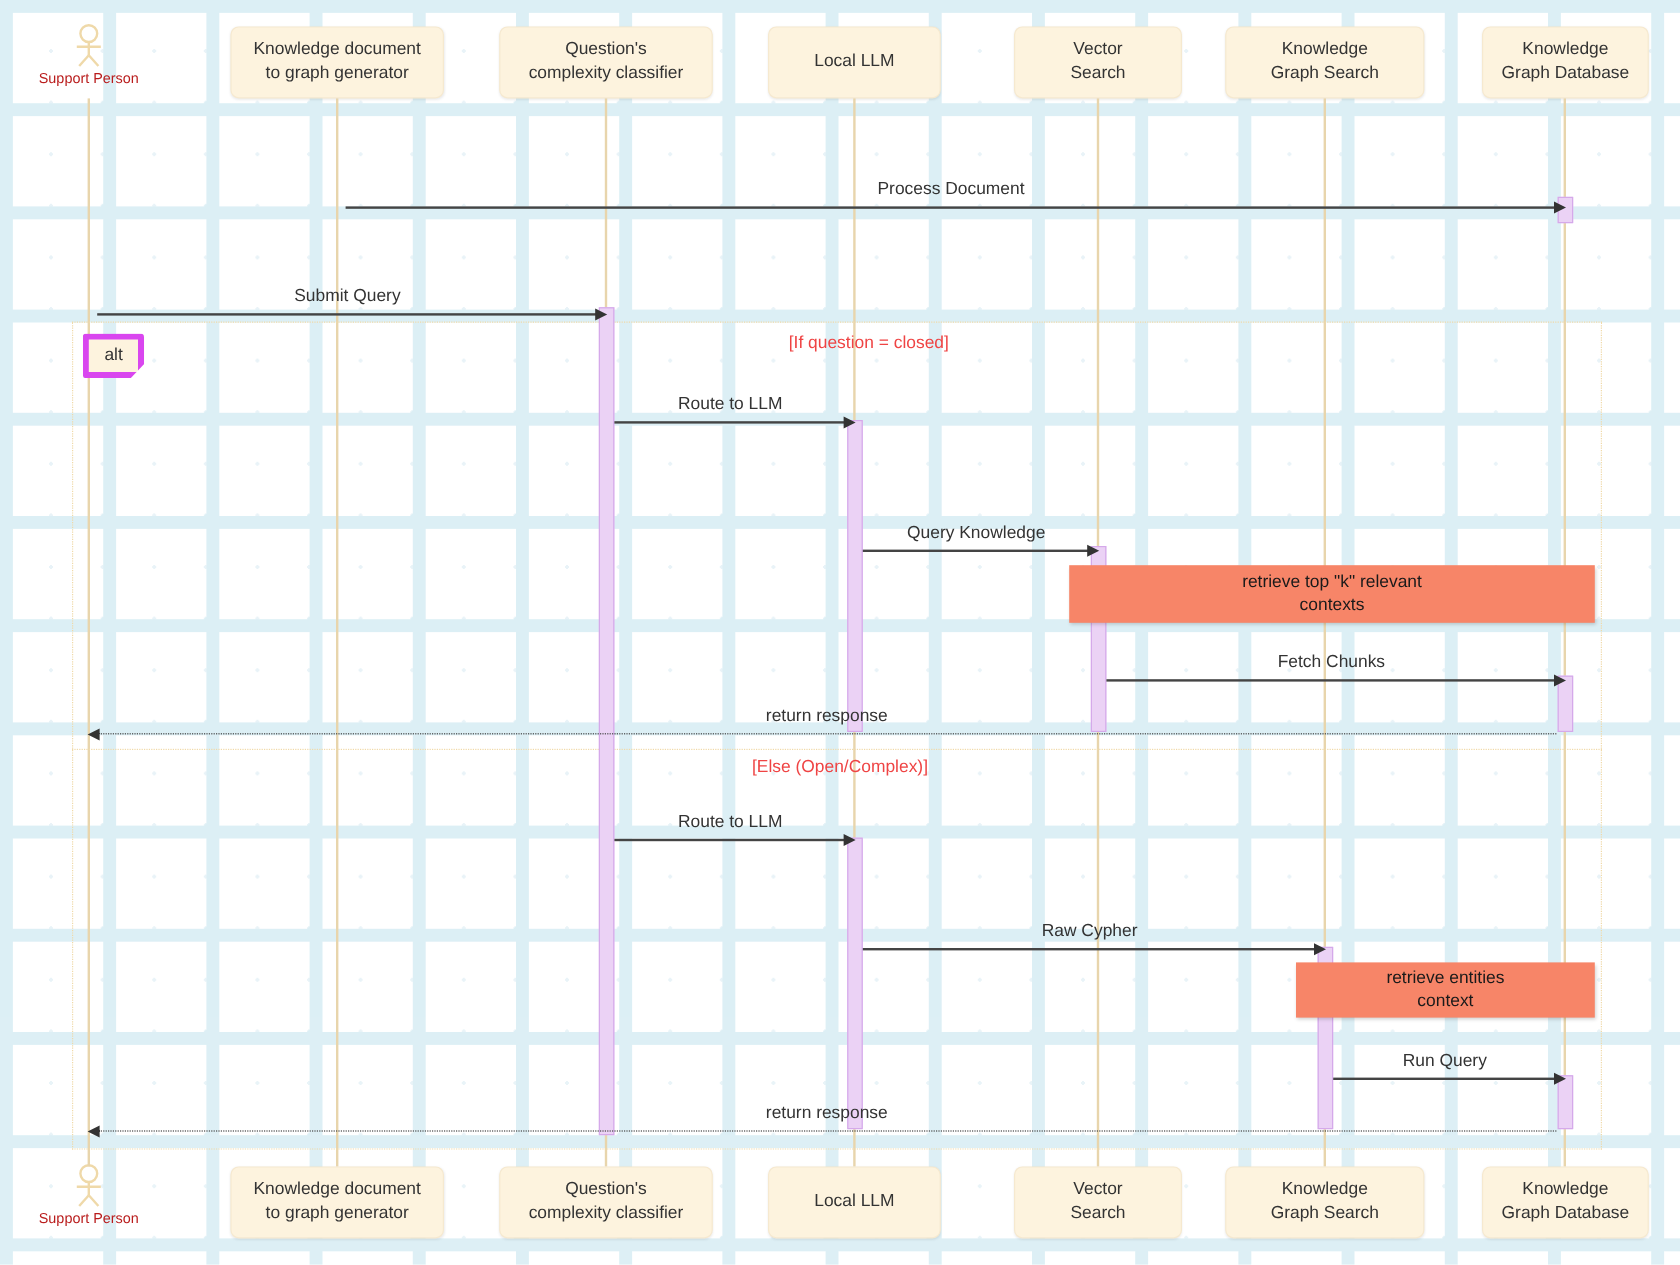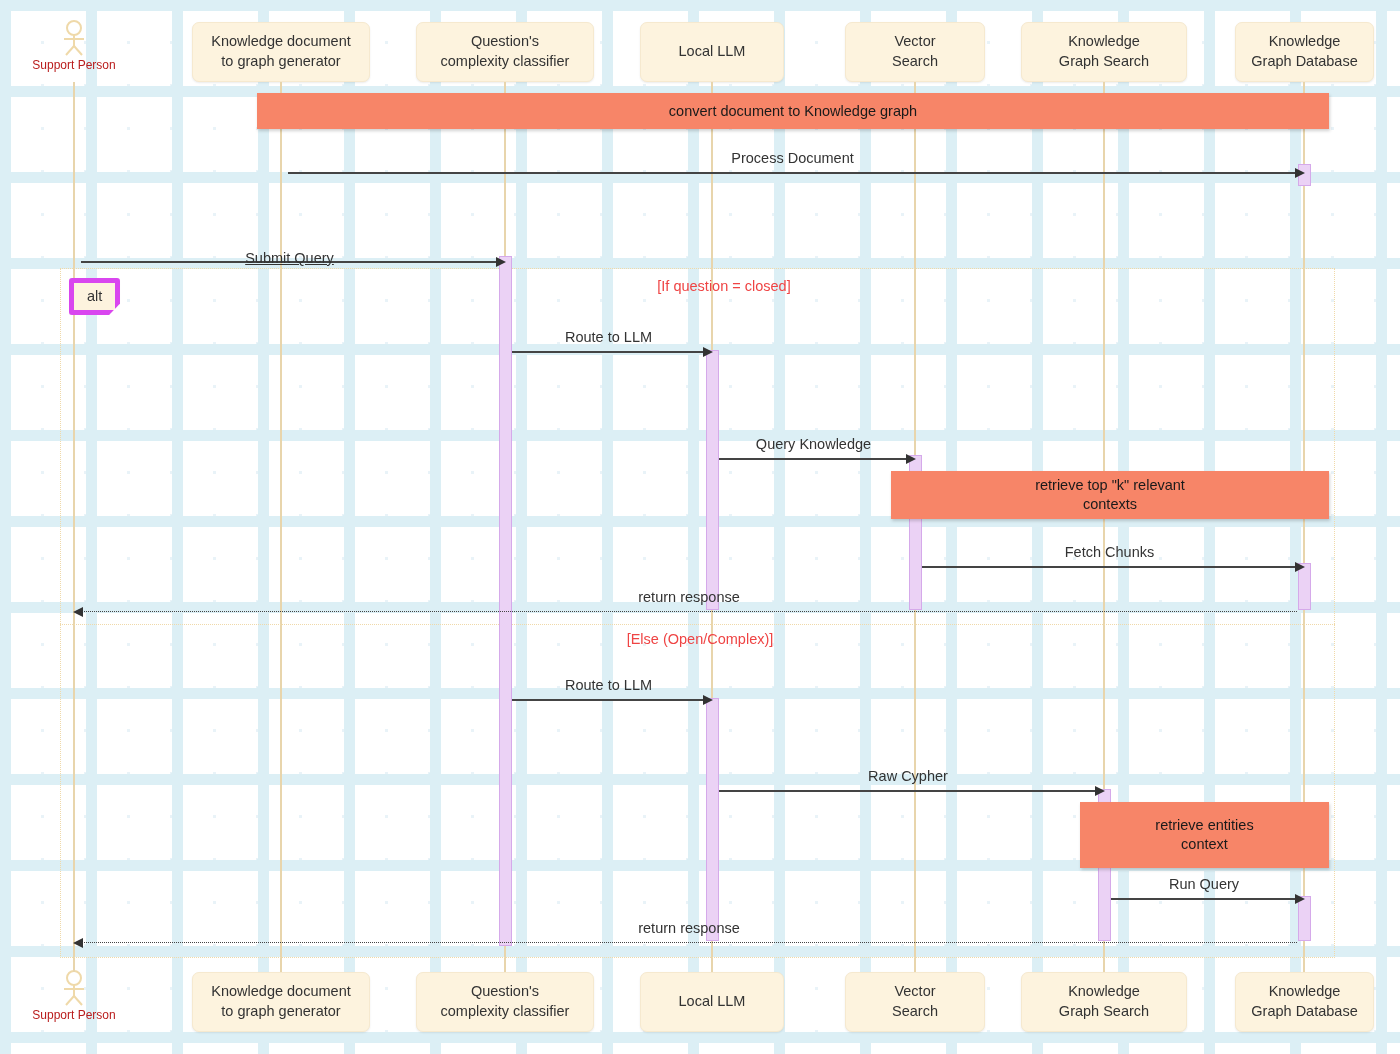--- a/index.html
+++ b/index.html
@@ -212,21 +212,21 @@
     <div class="act" style="left: 908.5px; top: 455px; height: 155px;"></div>
     <div class="act" style="left: 1297.5px; top: 563px; height: 47px;"></div>
     <div class="act" style="left: 705.5px; top: 698px; height: 243px;"></div>
     <div class="act" style="left: 1097.5px; top: 789px; height: 152px;"></div>
     <div class="act" style="left: 1297.5px; top: 896px; height: 45px;"></div>
     <div class="msg" style="left: 288px; top: 172px; width: 1009px;"></div>
     <div class="arrowR" style="left: 1295px; top: 167.5px;"></div>
     <div class="mlabel" style="left: 792.5px; top: 150px;">Process Document</div>
     <div class="msg" style="left: 81px; top: 261px; width: 417px;"></div>
     <div class="arrowR" style="left: 496px; top: 256.5px;"></div>
-    <div class="mlabel" style="left: 289.5px; top: 250px; text-decoration: underline;">Submit Query</div>
+    <div class="mlabel" style="left: 289.5px; top: 239px;">Submit Query</div>
     <div class="msg" style="left: 512px; top: 351px; width: 193px;"></div>
     <div class="arrowR" style="left: 703px; top: 346.5px;"></div>
     <div class="mlabel" style="left: 608.5px; top: 329px;">Route to LLM</div>
     <div class="msg" style="left: 719px; top: 458px; width: 189px;"></div>
     <div class="arrowR" style="left: 906px; top: 453.5px;"></div>
     <div class="mlabel" style="left: 813.5px; top: 436px;">Query Knowledge</div>
     <div class="msg" style="left: 922px; top: 566px; width: 375px;"></div>
     <div class="arrowR" style="left: 1295px; top: 561.5px;"></div>
     <div class="mlabel" style="left: 1109.5px; top: 544px;">Fetch Chunks</div>
     <div class="msg dashed" style="left: 81px; top: 611px; width: 1216px;"></div>
@@ -237,18 +237,17 @@
     <div class="mlabel" style="left: 608.5px; top: 677px;">Route to LLM</div>
     <div class="msg" style="left: 719px; top: 790px; width: 378px;"></div>
     <div class="arrowR" style="left: 1095px; top: 785.5px;"></div>
     <div class="mlabel" style="left: 908px; top: 768px;">Raw Cypher</div>
     <div class="msg" style="left: 1111px; top: 898px; width: 186px;"></div>
     <div class="arrowR" style="left: 1295px; top: 893.5px;"></div>
     <div class="mlabel" style="left: 1204px; top: 876px;">Run Query</div>
     <div class="msg dashed" style="left: 81px; top: 942px; width: 1216px;"></div>
     <div class="arrowL" style="left: 73px; top: 937.5px;"></div>
     <div class="mlabel" style="left: 689px; top: 920px;">return response</div>
-    <div class="abox" style="left: 257px; top: 93px; width: 1072px; height: 36px;">convert document to Knowledge graph</div>
     <div class="abox" style="left: 891px; top: 471px; width: 438px; height: 48px;">retrieve top "k" relevant
 contexts</div>
-    <div class="abox" style="left: 1080px; top: 802px; width: 249px; height: 66px;">retrieve entities
+    <div class="abox" style="left: 1080px; top: 802px; width: 249px; height: 46px;">retrieve entities
 context</div>
   </div>
 
 </body></html>

